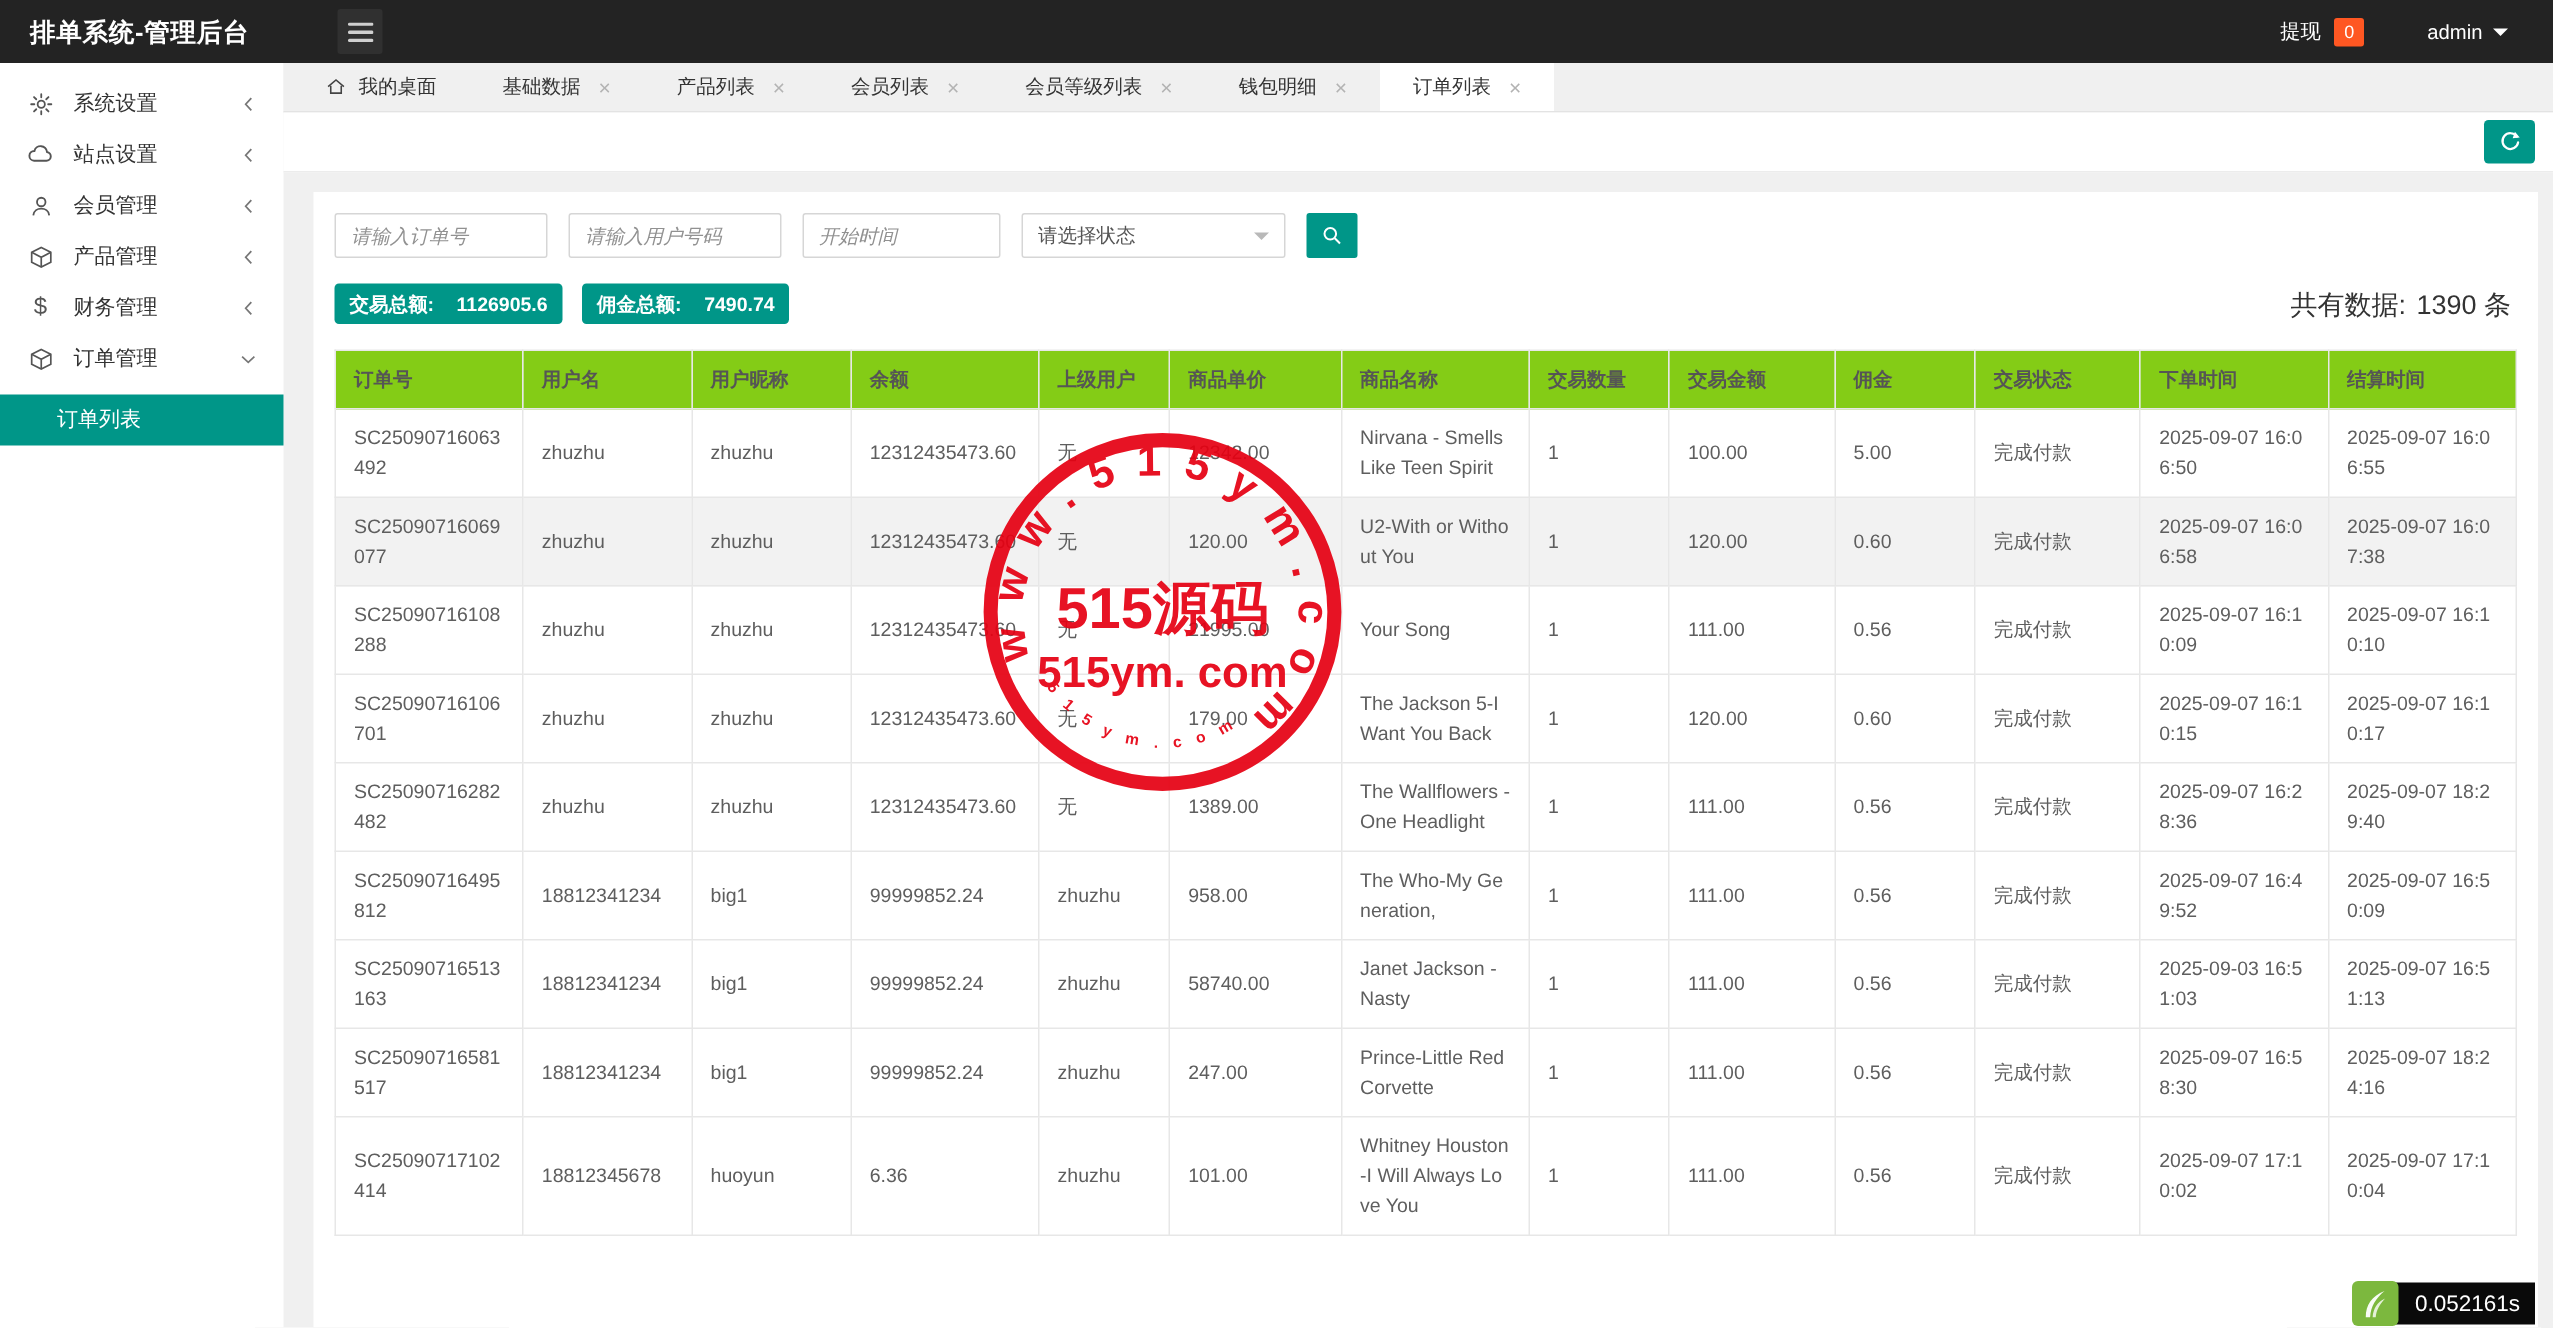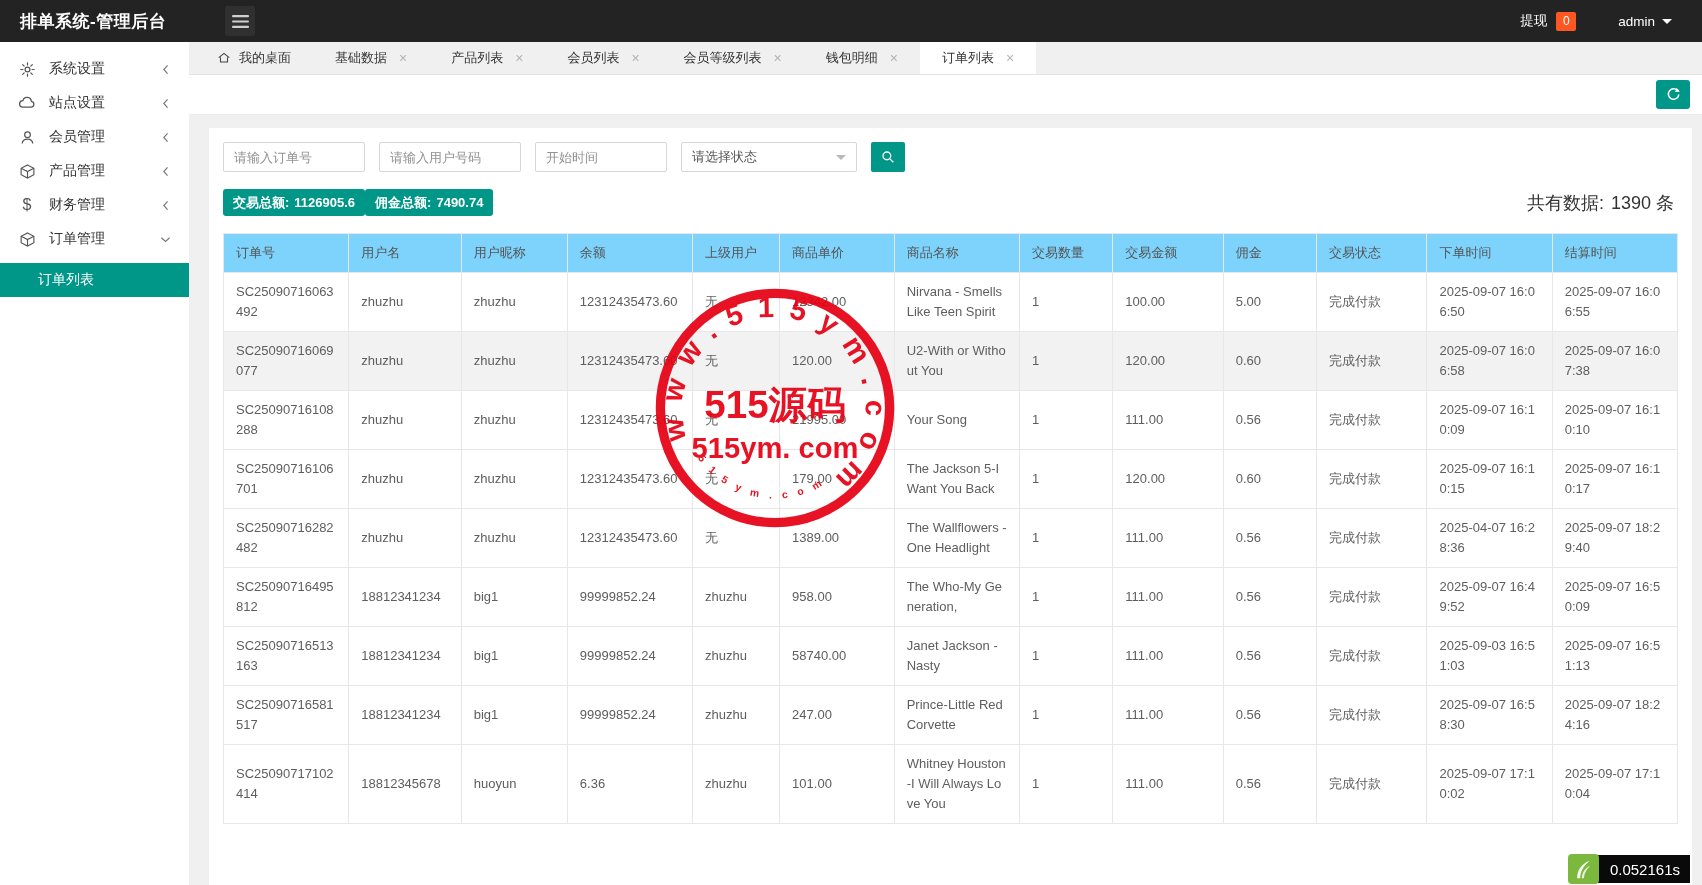--- a/index.html
+++ b/index.html
@@ -42,41 +42,41 @@
              padding-right:12px; border-bottom:1px solid #ececec; }
   .refresh-btn { width:34px; height:29px; background:#009688; border:none; border-radius:3px;
                  display:flex; align-items:center; justify-content:center; cursor:pointer; }
 
   .page { flex:1; padding:13px 10px 0 20px; overflow:hidden; }
   .card { background:#fff; height:100%; padding:14px; }
 
   
   .filters { display:flex; align-items:center; gap:14px; }
   .f-input { height:30px; border:1px solid #d6d6d6; border-radius:2px; padding:0 10px; font-size:13px;
-             color:#333; outline:none; font-family:inherit; }
+             color:#333; outline:none; font-family:inherit;font-style:italic; }
   .f-input::placeholder { color:#919191; }
   .w140 { width:142px; } .w132 { width:132px; }
   .f-select { width:176px; height:30px; border:1px solid #d6d6d6; border-radius:2px; background:#fff;
               display:flex; align-items:center; padding:0 10px; font-size:13px; color:#555; cursor:pointer; position:relative; }
   .f-select .sel-caret { margin-left:auto; width:0; height:0; border:5px solid transparent; border-top-color:#b9b9b9; margin-top:5px; }
   .search-btn { width:34px; height:30px; background:#009688; border:none; border-radius:2px;
                 display:flex; align-items:center; justify-content:center; cursor:pointer; }
 
   
   .summary-row { display:flex; align-items:center; margin-top:17px; }
   .badge { height:27px; background:#009688; color:#fff; font-size:13px; font-weight:bold;
-           display:flex; align-items:center; gap:5px; padding:0 10px; border-radius:3px; }
+           display:flex; align-items:center; gap:15px; padding:0 10px; border-radius:3px; margin-right:13px; }
   .total { margin-left:auto; font-size:18px; color:#333; display:flex; gap:7px; padding-right:4px; }
 
   
   .table-wrap { margin-top:17px; }
   table { width:100%; border-collapse:collapse; table-layout:fixed; }
   th,td { border:1px solid #e7e7e7; font-size:13px; padding:9px 12px; text-align:left;
           word-break:break-all; line-height:20px; vertical-align:middle; }
-  th { background:#7dd3fc; color:#555; font-weight:normal; }
+  th { background:#84cc16; color:#555; font-weight:bold; }
   td { color:#5e5e5e; }
   tr.hovered td { background:#f2f2f2; }
 
   
   .stamp { position:absolute; left:650px; top:283px; width:250px; height:250px; z-index:5;
            pointer-events:none; opacity:.92; font-family:"Liberation Sans","DejaVu Sans",sans-serif; }
 
   
   .exec { position:absolute; right:12px; bottom:1px; display:flex; align-items:center; z-index:10; }
   .tp-logo { width:31px; height:30px; border-radius:4px; background:#7cb83e; display:flex;
@@ -417,21 +417,21 @@
                   <td>zhuzhu</td>
                   <td>zhuzhu</td>
                   <td>12312435473.60</td>
                   <td>无</td>
                   <td>1389.00</td>
                   <td>The Wallflowers - One Headlight</td>
                   <td>1</td>
                   <td>111.00</td>
                   <td>0.56</td>
                   <td>完成付款</td>
-                  <td>2025-04-07 16:28:36</td>
+                  <td>2025-09-07 16:28:36</td>
                   <td>2025-09-07 18:29:40</td>
                 </tr>
 
                 <tr>
                   <td>SC25090716495812</td>
                   <td>18812341234</td>
                   <td>big1</td>
                   <td>99999852.24</td>
                   <td>zhuzhu</td>
                   <td>958.00</td>

